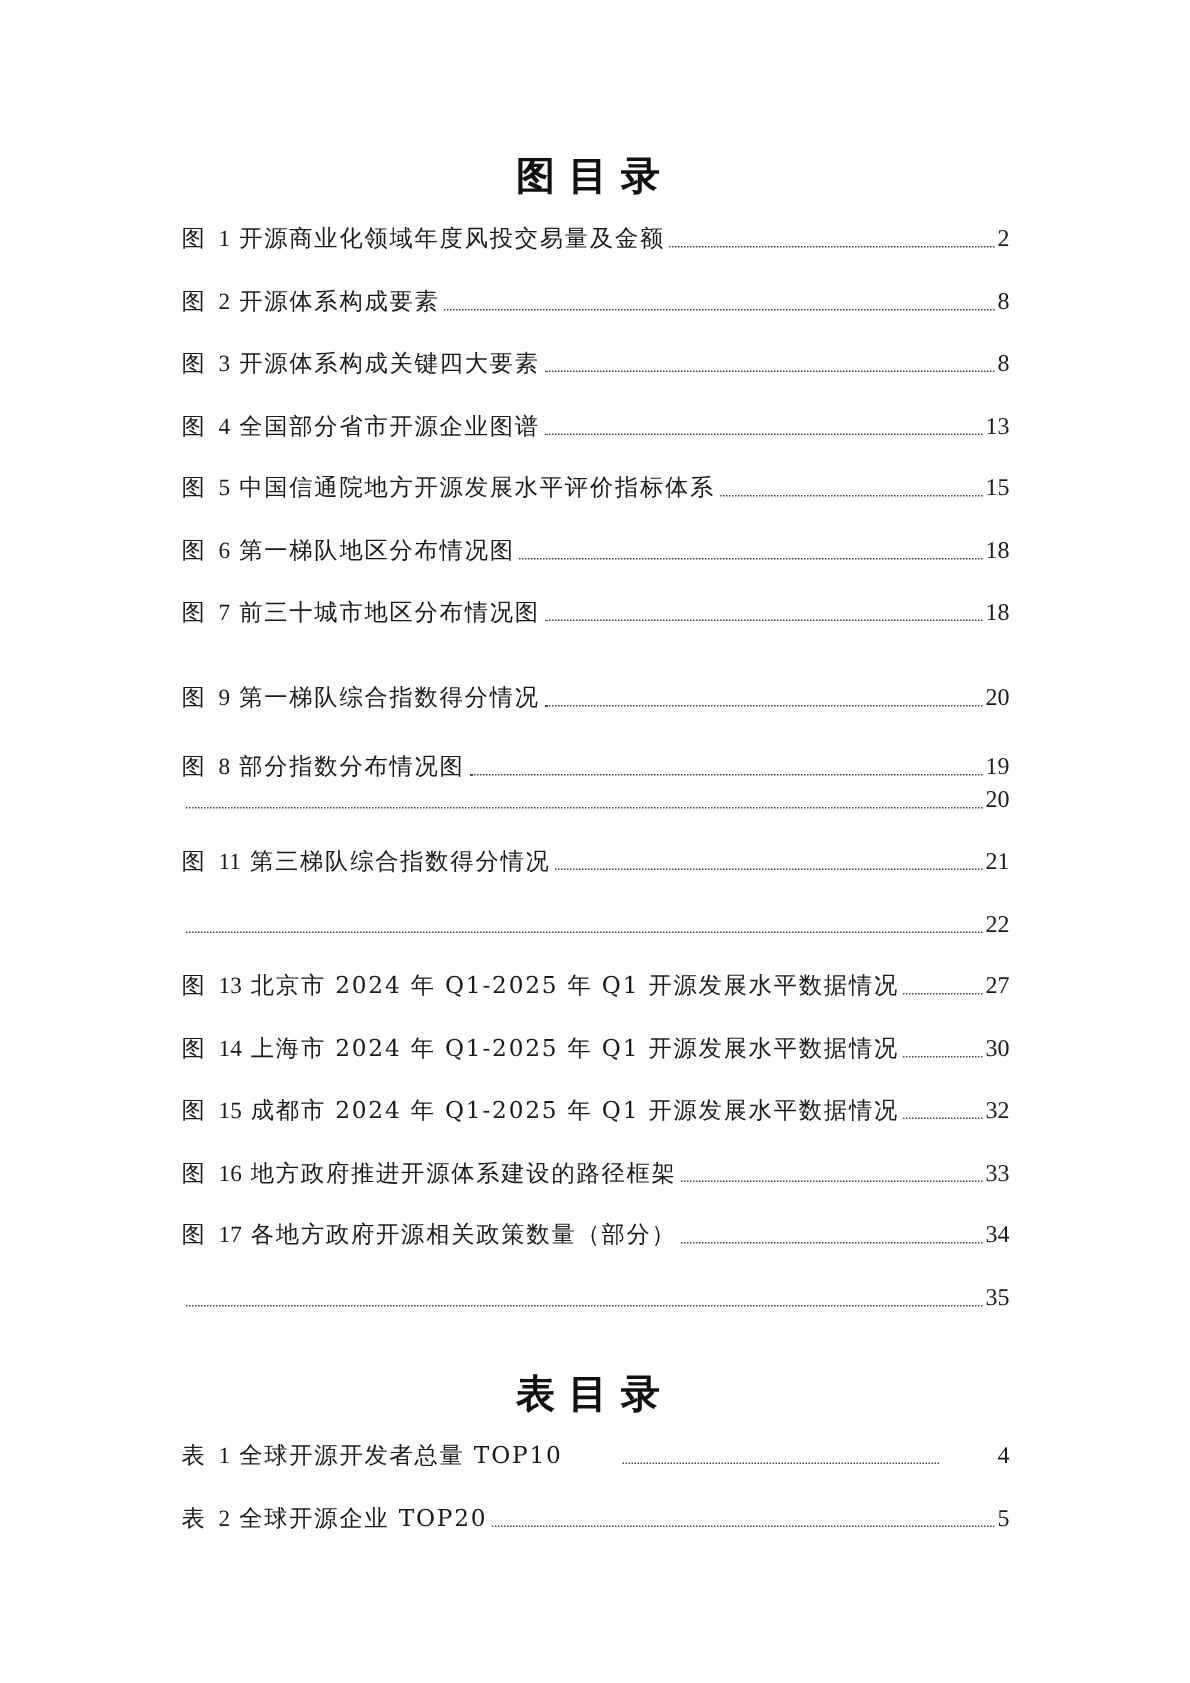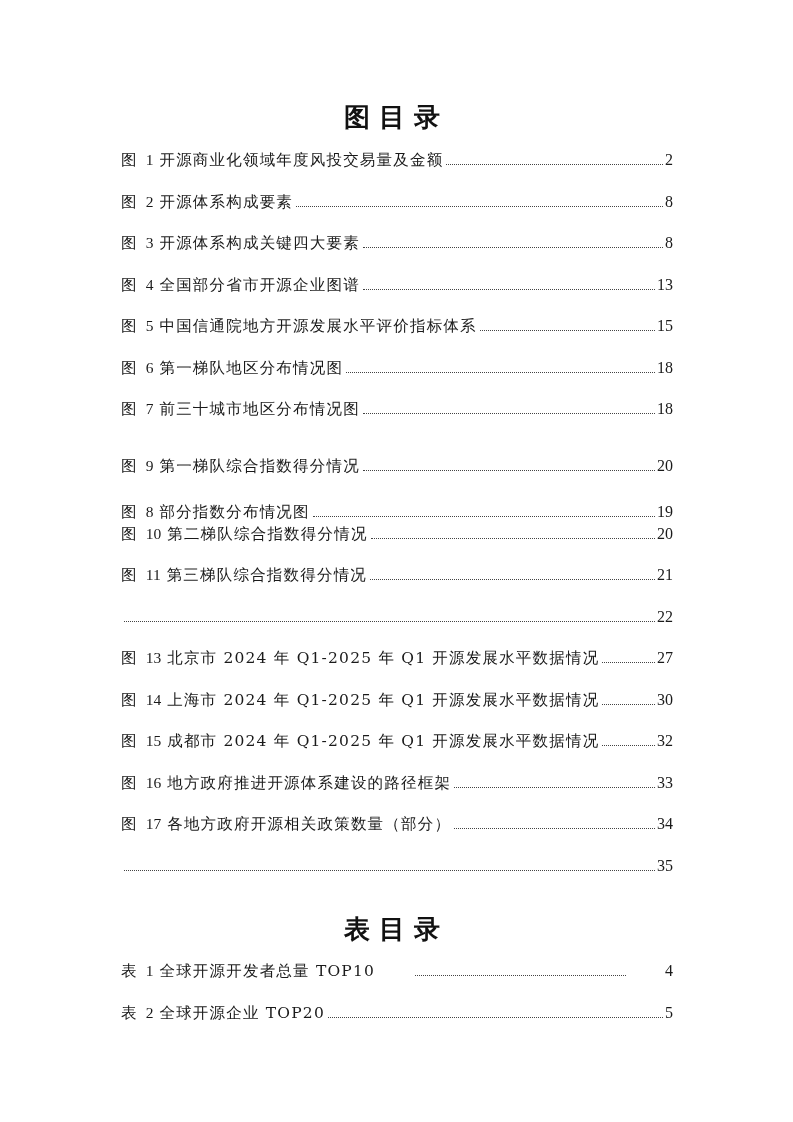--- a/index.html
+++ b/index.html
@@ -63,21 +63,20 @@
     <span class="toc-label"><span class="toc-prefix">图</span><span class="toc-num">8</span><span class="toc-title">部分指数分布情况图</span></span>
     <span class="toc-leader"></span>
     <span class="toc-page">19</span>
   </div>
     <div class="toc-entry" style="top: 452px;">
     <span class="toc-label"><span class="toc-prefix">图</span><span class="toc-num">9</span><span class="toc-title">第一梯队综合指数得分情况</span></span>
     <span class="toc-leader"></span>
     <span class="toc-page">20</span>
   </div>
     <div class="toc-entry" style="top: 519.5px;">
-    <span class="toc-label"><span class="toc-prefix">图</span><span class="toc-num">10</span><span class="toc-title">第二梯队综合指数得分情况</span></span>
     <span class="toc-leader"></span>
     <span class="toc-page">20</span>
   </div>
     <div class="toc-entry" style="top: 561px;">
     <span class="toc-label"><span class="toc-prefix">图</span><span class="toc-num">11</span><span class="toc-title">第三梯队综合指数得分情况</span></span>
     <span class="toc-leader"></span>
     <span class="toc-page">21</span>
   </div>
     <div class="toc-entry" style="top: 602.5px;">
     <span class="toc-leader"></span>

